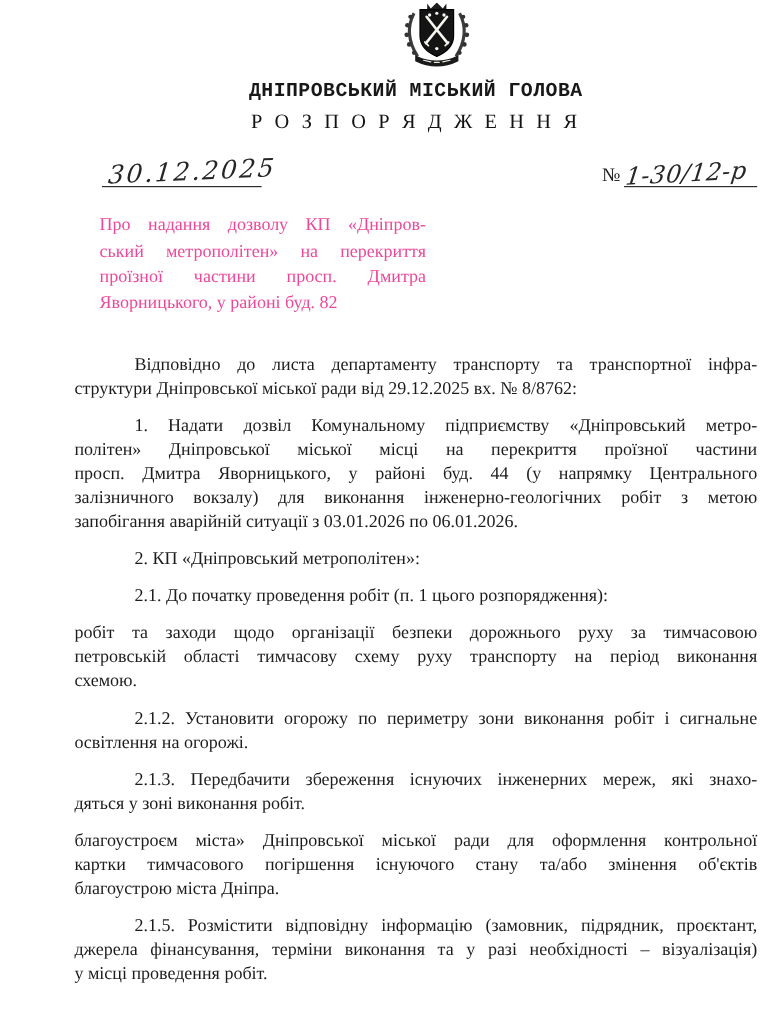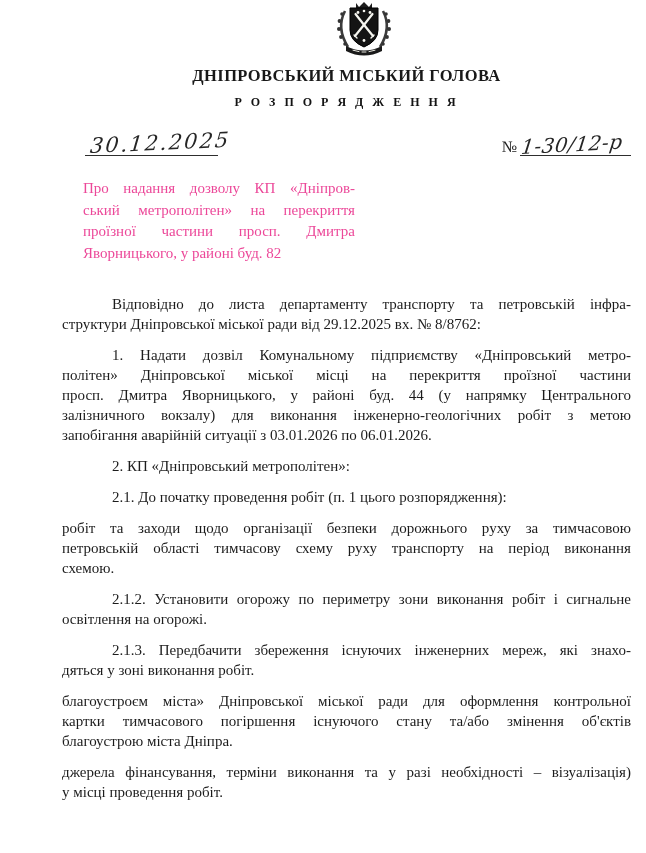--- a/index.html
+++ b/index.html
@@ -24,26 +24,27 @@
   }
   
   .org {
     margin-top: 10px;
     text-align: center;
     font-size: 16.5px;
     font-weight: 700;
     letter-spacing: 0.4px;
     line-height: 20px;
     color: #181818;
+    font-family: Liberation Mono, monospace;
   }
   .doc-title {
     margin-top: 4px;
     text-align: center;
-    font-size: 12px;
-    font-weight: 700;
+    font-size: 17px;
+    font-weight: 400;
     letter-spacing: 3px;
     line-height: 24px;
     color: #131313;
   }
   
   .meta-row {
     margin-top: 14px;
     display: flex;
     justify-content: space-between;
     align-items: flex-end;
@@ -178,21 +179,21 @@
 
   <div class="subject">
       <div class="tl">Про надання дозволу КП «Дніпров-</div>
       <div class="tl">ський метрополітен» на перекриття</div>
       <div class="tl">проїзної частини просп. Дмитра</div>
       <div class="tl tl-end">Яворницького, у районі буд. 82</div>
     </div>
 
   <div class="body-text">
       <div class="para">
-        <div class="tl tl-first">Відповідно до листа департаменту транспорту та петровській інфра-</div>
+        <div class="tl tl-first">Відповідно до листа департаменту транспорту та транспортної інфра-</div>
         <div class="tl tl-end">структури Дніпровської міської ради від 29.12.2025 вх. № 8/8762:</div>
       </div>
       <div class="para">
         <div class="tl tl-first">1. Надати дозвіл Комунальному підприємству «Дніпровський метро-</div>
         <div class="tl">політен» Дніпровської міської місці на перекриття проїзної частини</div>
         <div class="tl">просп. Дмитра Яворницького, у районі буд. 44 (у напрямку Центрального</div>
         <div class="tl">залізничного вокзалу) для виконання інженерно-геологічних робіт з метою</div>
         <div class="tl tl-end">запобігання аварійній ситуації з 03.01.2026 по 06.01.2026.</div>
       </div>
       <div class="para">
@@ -213,18 +214,19 @@
       <div class="para">
         <div class="tl tl-first">2.1.3. Передбачити збереження існуючих інженерних мереж, які знахо-</div>
         <div class="tl tl-end">дяться у зоні виконання робіт.</div>
       </div>
       <div class="para">
         <div class="tl">благоустроєм міста» Дніпровської міської ради для оформлення контрольної</div>
         <div class="tl">картки тимчасового погіршення існуючого стану та/або змінення об'єктів</div>
         <div class="tl tl-end">благоустрою міста Дніпра.</div>
       </div>
       <div class="para">
+        <div class="tl tl-first">2.1.5. Розмістити відповідну інформацію (замовник, підрядник, проєктант,</div>
         <div class="tl">джерела фінансування, терміни виконання та у разі необхідності – візуалізація)</div>
         <div class="tl tl-end">у місці проведення робіт.</div>
       </div>
     </div>
 
 </div>
 
 </body></html>

